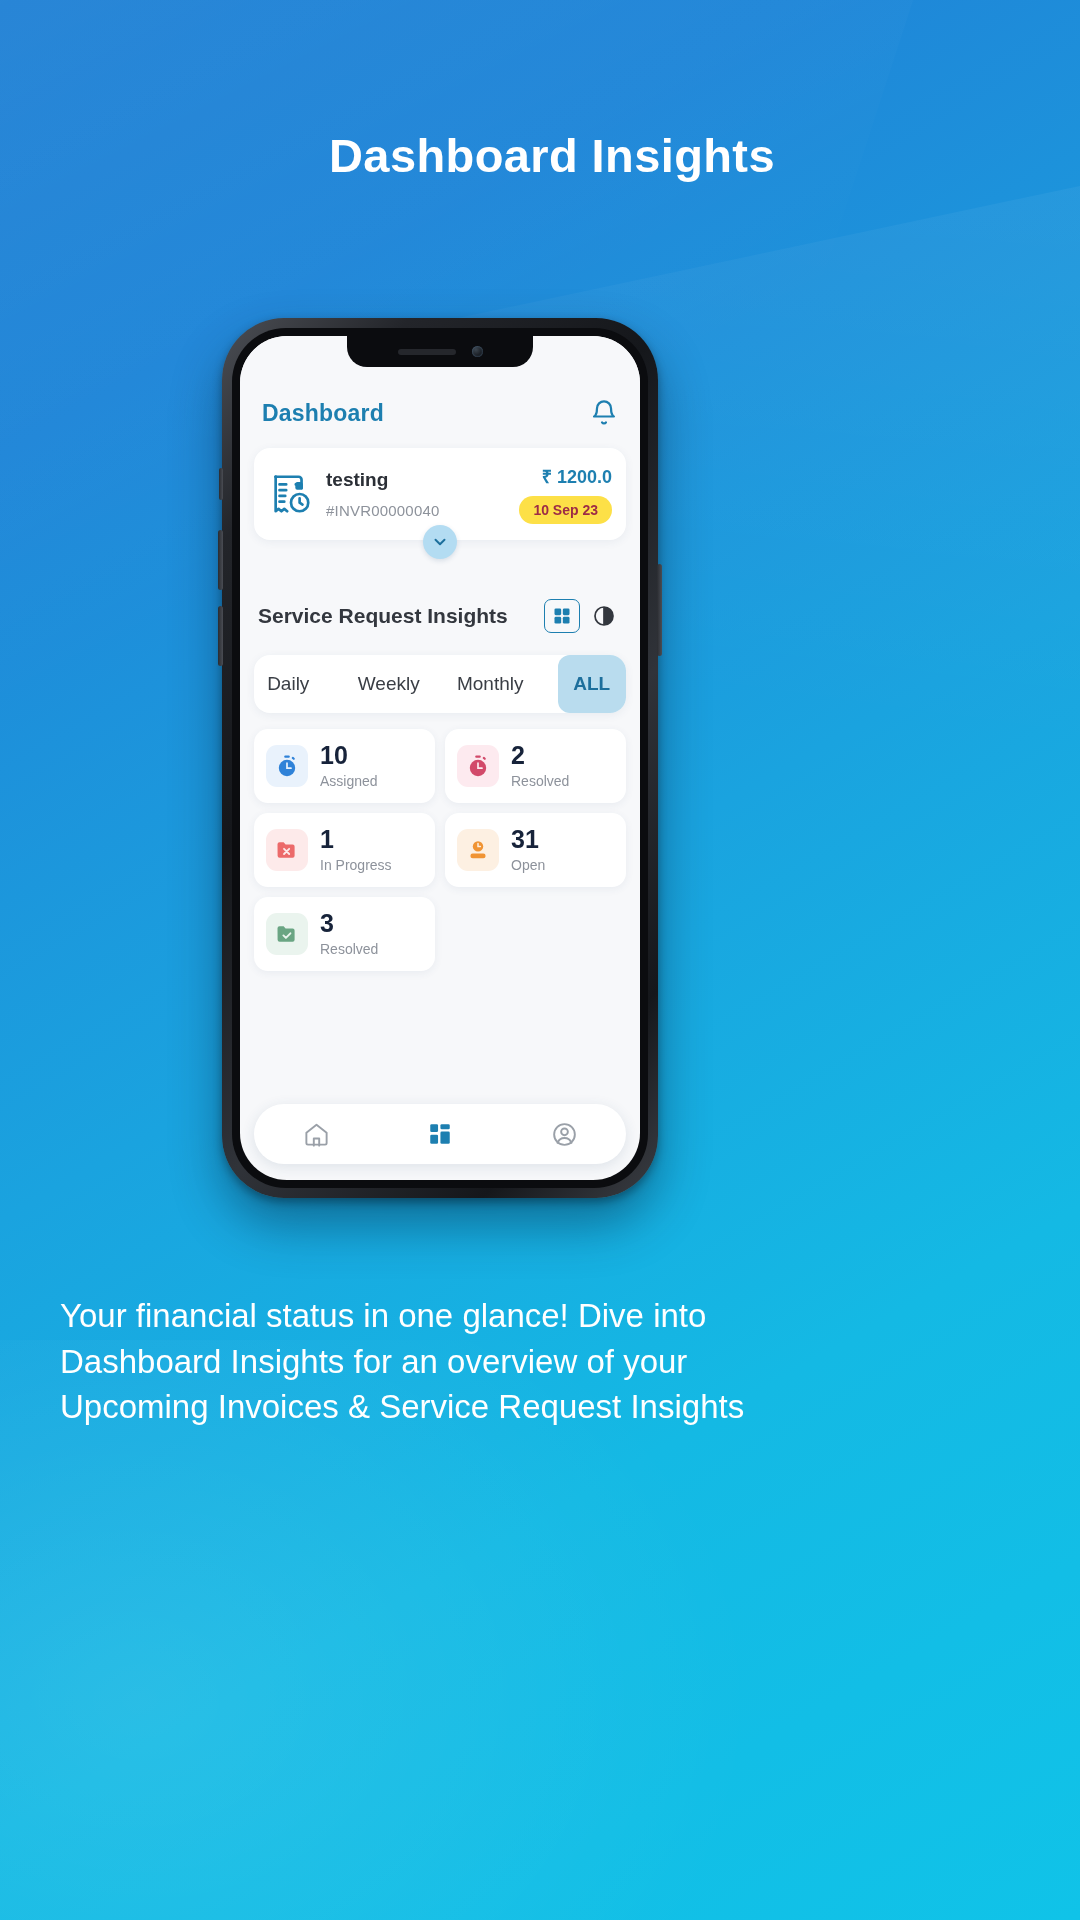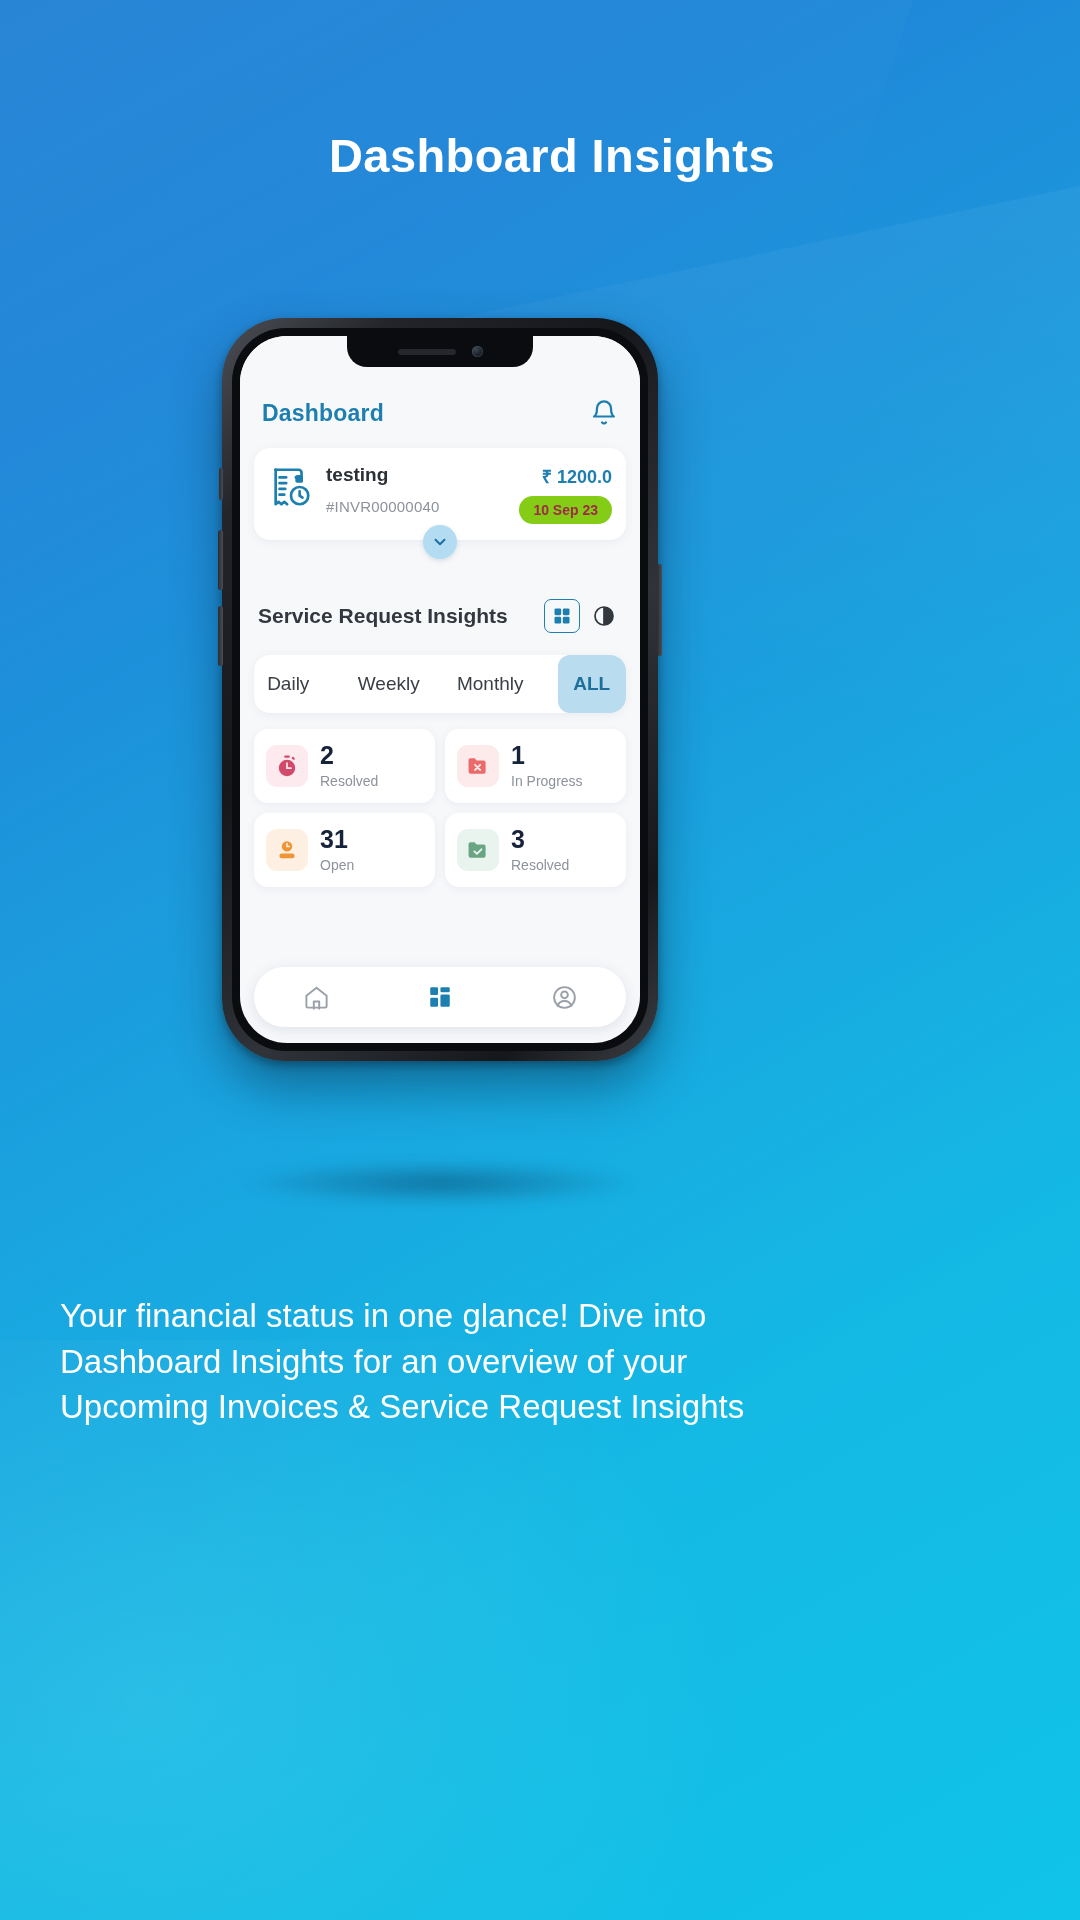--- a/index.html
+++ b/index.html
@@ -19,21 +19,21 @@
   .sheen3 { top:230px; right:-220px; width:760px; height:900px;
             background:linear-gradient(200deg,rgba(255,255,255,.05),rgba(255,255,255,0) 55%);
             transform:rotate(-12deg); }
 
   .page-title {
     position:absolute; top:128px; left:0; width:1080px; text-align:center;
     color:#ffffff; font-size:47px; font-weight:700; letter-spacing:.4px;padding-left:24px;
   }
 
   
-  .phone-wrap { position:absolute; left:222px; top:318px; width:436px; height:743px; }
+  .phone-wrap { position:absolute; left:222px; top:318px; width:436px; height:880px; }
   .phone-shadow {
     position:absolute; left:16px; top:842px; width:404px; height:46px;
     background:radial-gradient(ellipse at center, rgba(5,40,70,.40), rgba(5,40,70,0) 70%);
     filter:blur(6px);
   }
   .phone-frame {
     position:absolute; inset:0; border-radius:62px;
     background:linear-gradient(130deg,#4c4f55 0%,#23252a 16%,#15171b 38%,#303339 62%,#15171b 85%,#3b3e44 100%);
     box-shadow:0 26px 50px rgba(4,35,60,.45), 0 4px 10px rgba(0,0,0,.35);
     padding:10px;
@@ -67,31 +67,31 @@
   
   .app-head {
     padding:62px 22px 10px 22px; display:flex; align-items:center;
     justify-content:space-between; background:#f7f8fa;
   }
   .app-title { color:#1d7fb0; font-size:23px; font-weight:700; letter-spacing:.2px; }
   .bell { width:28px; height:30px; }
 
   .invoice-card {
     margin:10px 14px 0 14px; background:#ffffff; border-radius:16px;
-    padding:16px 14px 16px 14px; display:flex; align-items:flex-start; gap:12px;
+    padding:16px 14px 16px 14px; display:flex; align-items:center; gap:12px;
     box-shadow:0 2px 10px rgba(40,70,110,.07);
   }
   .inv-icon { width:46px; height:46px; flex:0 0 46px; }
   .inv-mid { flex:1; min-width:0; }
   .inv-name { font-size:19px; font-weight:700; color:#2b2f36; line-height:1.15; }
   .inv-no { font-size:15px; color:#8d929b; margin-top:12px; letter-spacing:.2px; }
   .inv-right { text-align:right; }
   .inv-amt { font-size:18px; font-weight:700; color:#1d7fb0; white-space:nowrap; }
   .inv-date {
-    display:inline-block; margin-top:8px; background:#84cc16; color:#9d2b46;
+    display:inline-block; margin-top:8px; background:#fde047; color:#9d2b46;
     font-size:14px; font-weight:700; border-radius:14px; padding:6px 14px; white-space:nowrap;
   }
 
   .expander-row { display:flex; justify-content:center; margin-top:-15px; }
   .expander {
     width:34px; height:34px; border-radius:50%; background:#b3dcf2;
     display:flex; align-items:center; justify-content:center;
     box-shadow:0 2px 5px rgba(40,80,120,.15);
   }
 
@@ -234,20 +234,34 @@
 
         <div class="period-card">
           <div class="period">Daily</div>
           <div class="period">Weekly</div>
           <div class="period">Monthly</div>
           <div class="period active">ALL</div>
         </div>
 
         <div class="stats">
 
+          <div class="stat">
+            <div class="stat-ico" style="background:#e9f2fc">
+              <svg viewBox="0 0 24 24" width="24" height="24" fill="#2f82d8">
+                <rect x="9.2" y="1.4" width="5.6" height="2.4" rx="1.1"></rect>
+                <rect x="16.6" y="3.3" width="3.4" height="2.1" rx="1" transform="rotate(42 18.3 4.3)"></rect>
+                <circle cx="12" cy="14" r="8.2"></circle>
+                <path d="M12 9.2v5h4" stroke="#e9f2fc" stroke-width="1.7" fill="none" stroke-linecap="round"></path>
+              </svg>
+            </div>
+            <div>
+              <div class="stat-num">10</div>
+              <div class="stat-lab">Assigned</div>
+            </div>
+          </div>
 
           <div class="stat">
             <div class="stat-ico" style="background:#fdeaef">
               <svg viewBox="0 0 24 24" width="24" height="24" fill="#d24a6a">
                 <rect x="9.2" y="1.4" width="5.6" height="2.4" rx="1.1"></rect>
                 <rect x="16.6" y="3.3" width="3.4" height="2.1" rx="1" transform="rotate(42 18.3 4.3)"></rect>
                 <circle cx="12" cy="14" r="8.2"></circle>
                 <path d="M12 9.2v5h4" stroke="#fdeaef" stroke-width="1.7" fill="none" stroke-linecap="round"></path>
               </svg>
             </div>

